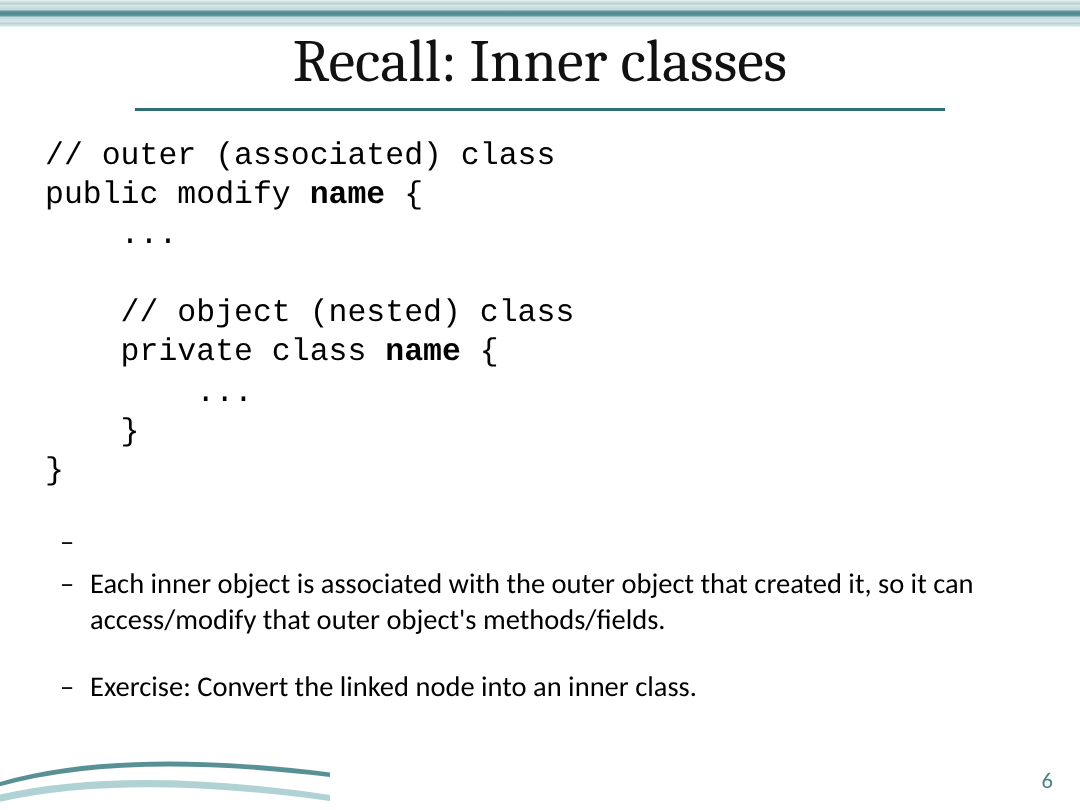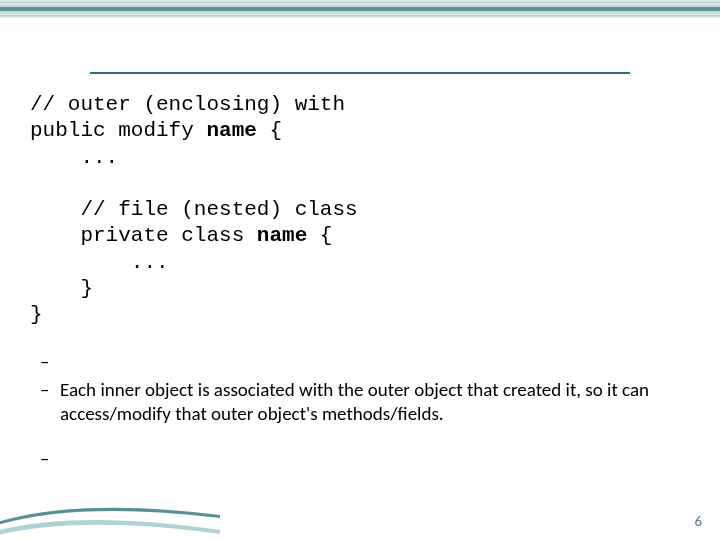--- a/index.html
+++ b/index.html
@@ -111,43 +111,45 @@
     color: #4b8288;
   }
 </style>
 </head>
 <body>
 
 <div class="slide">
 
   <div class="top-band"></div>
 
+  <div class="title">Recall: Inner classes</div>
   <div class="title-rule"></div>
 
-  <div class="code"><span>// outer (enclosing) with</span>
+  <div class="code"><span>// outer (associated) class</span>
 <span><span>public modify </span><span class="kw-name">name</span><span> {</span></span>
 <span>    ...</span>
 <span></span>
-<span>    // file (nested) class</span>
+<span>    // object (nested) class</span>
 <span><span>    private class </span><span class="kw-name">name</span><span> {</span></span>
 <span>        ...</span>
 <span>    }</span>
 <span>}</span></div>
 
   <div class="bullets">
     <div class="item">
       <div class="dash">–</div>
     </div>
     <div class="item">
       <div class="dash">–</div>
       <div>Each inner object is associated with the outer object that created it, so it can access/modify that outer object's methods/fields.</div>
     </div>
     <div class="gap"></div>
     <div class="item">
       <div class="dash">–</div>
+      <div>Exercise: Convert the linked node into an inner class.</div>
     </div>
   </div>
 
   <svg class="swoosh" viewBox="0 0 260 70">
     <path d="M -20 70 Q 60 10 260 35 L 260 38 Q 60 14 -20 72 Z" fill="#3c7c82" opacity="0.85"></path>
     <path d="M -20 72 Q 70 22 260 50 L 260 54 Q 70 28 -20 76 Z" fill="#8fbfc3" opacity="0.7"></path>
     <path d="M -20 60 Q 50 5 200 20 L 200 22 Q 50 9 -20 64 Z" fill="#ffffff" opacity="0.9"></path>
   </svg>
 
   <div class="page-num">6</div>

